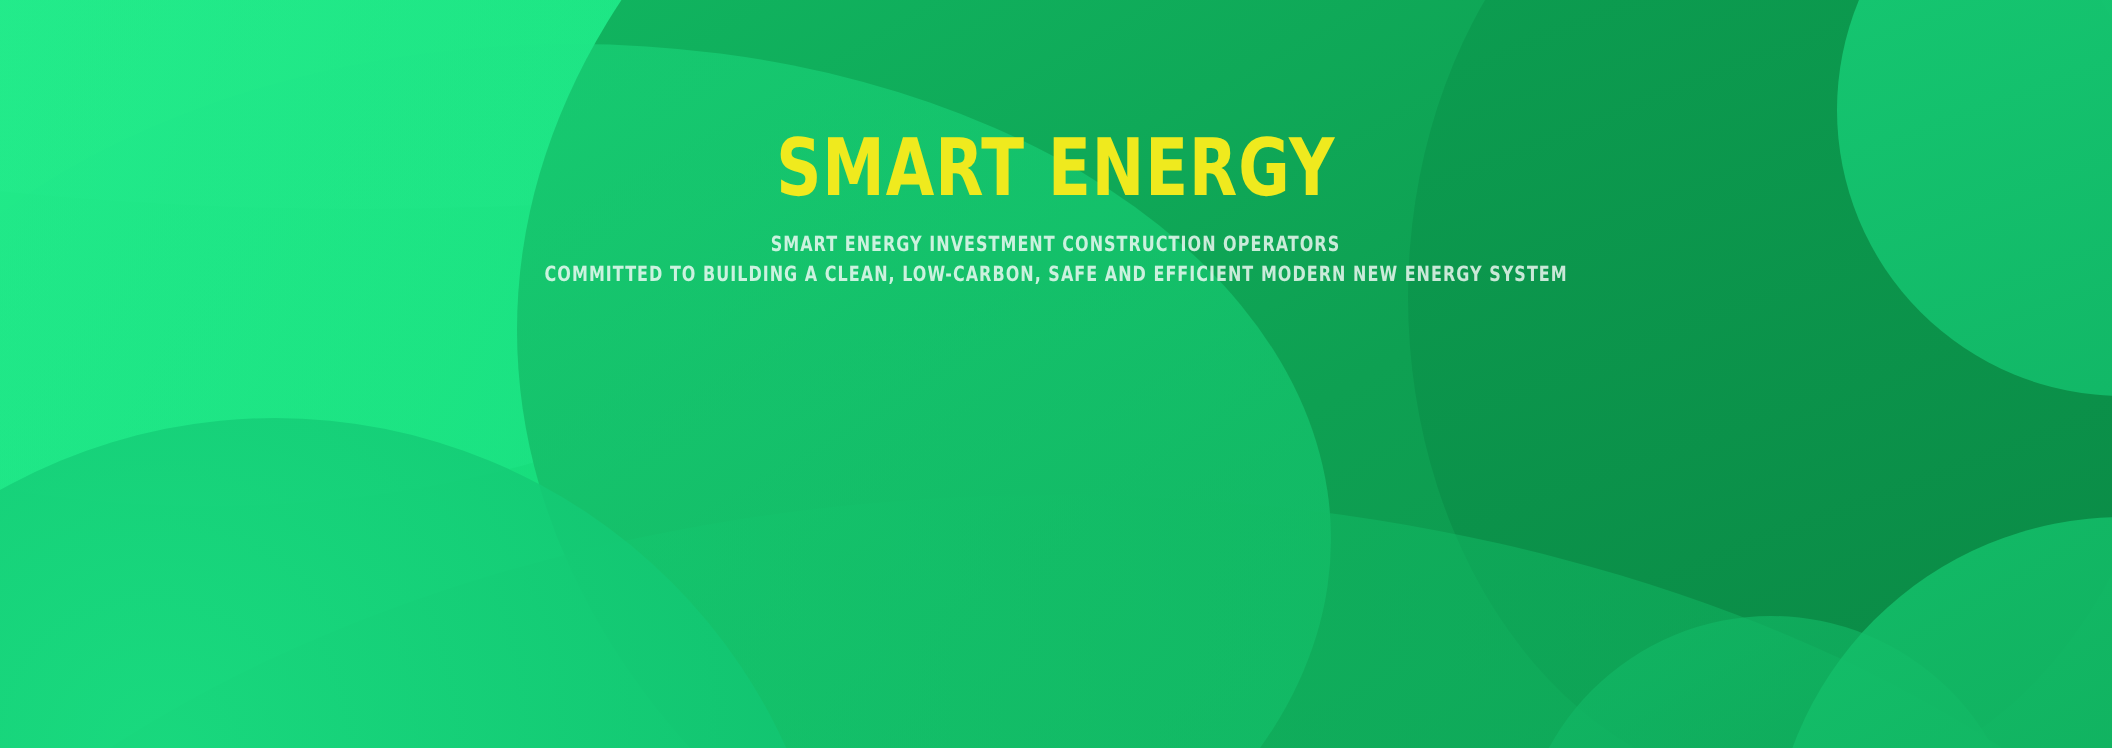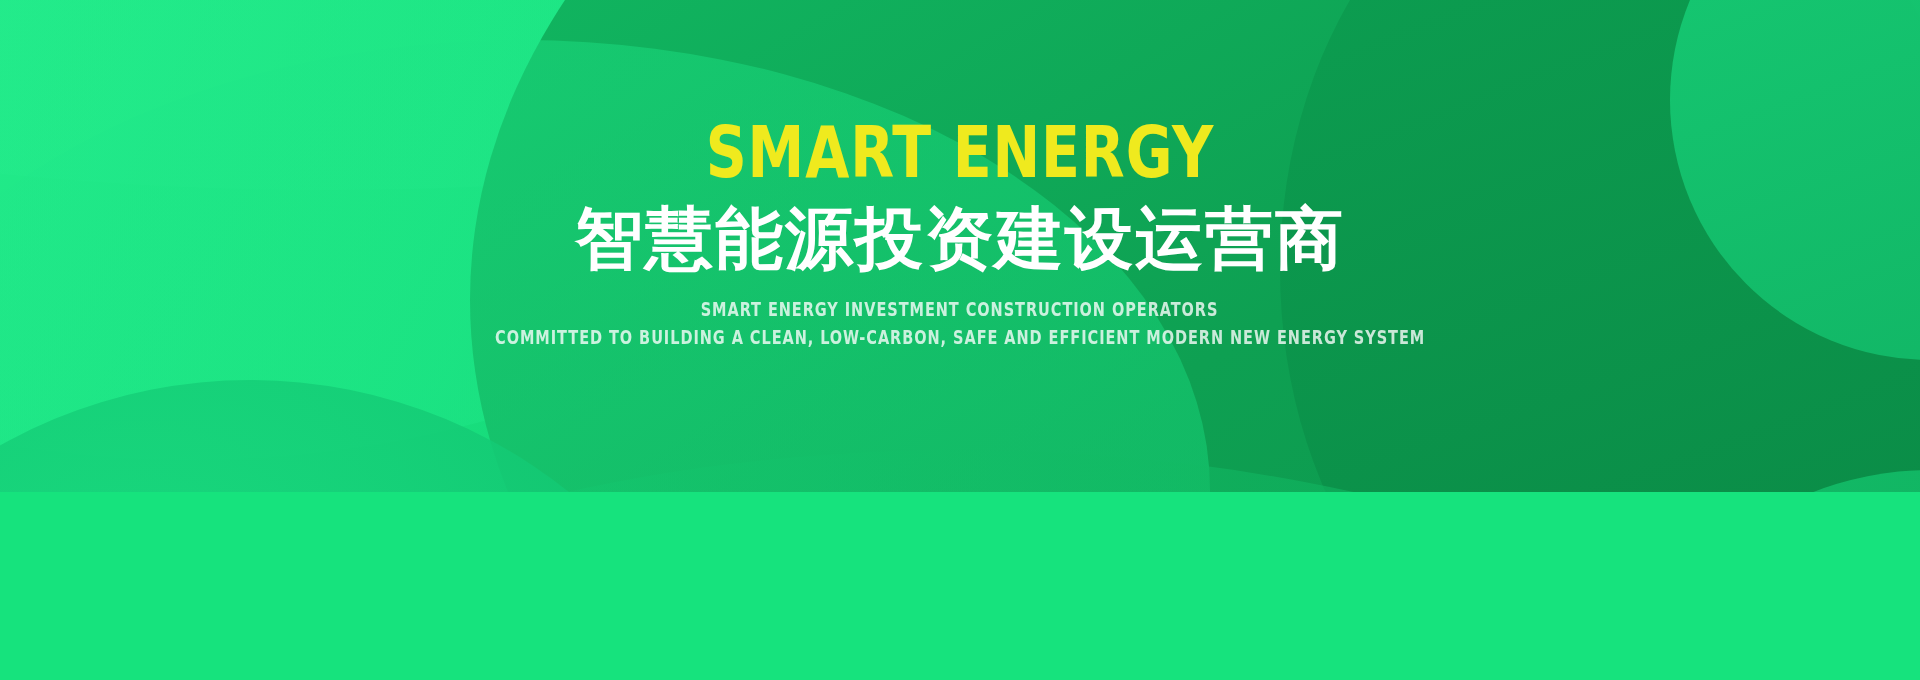--- a/index.html
+++ b/index.html
@@ -5,21 +5,21 @@
   * { margin:0; padding:0; box-sizing:border-box; }
   html, body { width:1920px; height:680px; overflow:hidden; }
   body {
     font-family:"Liberation Sans", sans-serif;
     background:#16e37d;
   }
 
   #banner {
     position:relative;
     width:1920px;
-    height:492px;
+    height:680px;
     overflow:hidden;
     background:linear-gradient(115deg,#1fe986 0%,#14dd79 28%,#0fb55e 62%,#0b9a4d 100%);
   }
 
   
   .blob { position:absolute; border-radius:50%; }
 
   
   #blob-main {
     width:2150px; height:1460px;
@@ -164,21 +164,20 @@
   <div class="blob" id="blob-mid"></div>
   <div class="blob" id="blob-bottomcurve"></div>
   <div class="blob" id="blob-bottomleft"></div>
   <div class="blob" id="blob-rb2"></div>
   <div class="blob" id="blob-right-bottom"></div>
 
   <div id="content">
 
     <div id="title-en">SMART ENERGY</div>
 
-    <h1 id="title-cn">智慧能源投资建设运营商</h1>
 
 
     <div class="sub-en" id="sub-en-1">SMART ENERGY INVESTMENT CONSTRUCTION OPERATORS</div>
 
     <div class="sub-en" id="sub-en-2">COMMITTED TO BUILDING A CLEAN, LOW-CARBON, SAFE AND EFFICIENT MODERN NEW ENERGY SYSTEM</div>
 
   </div>
 </div>
 
 </body></html>

